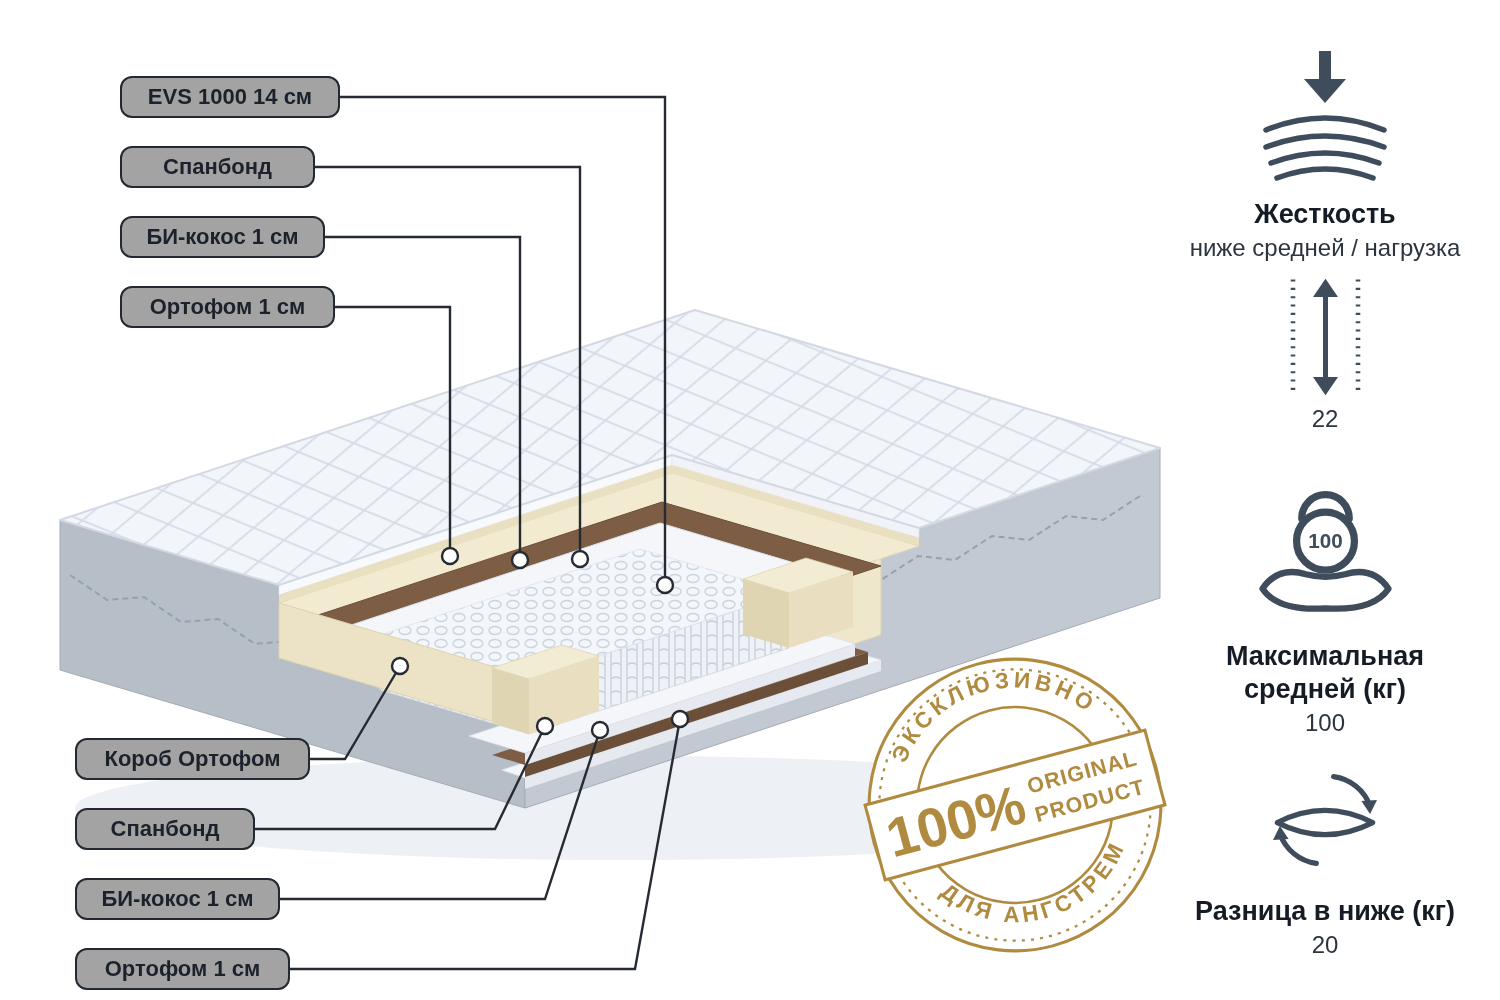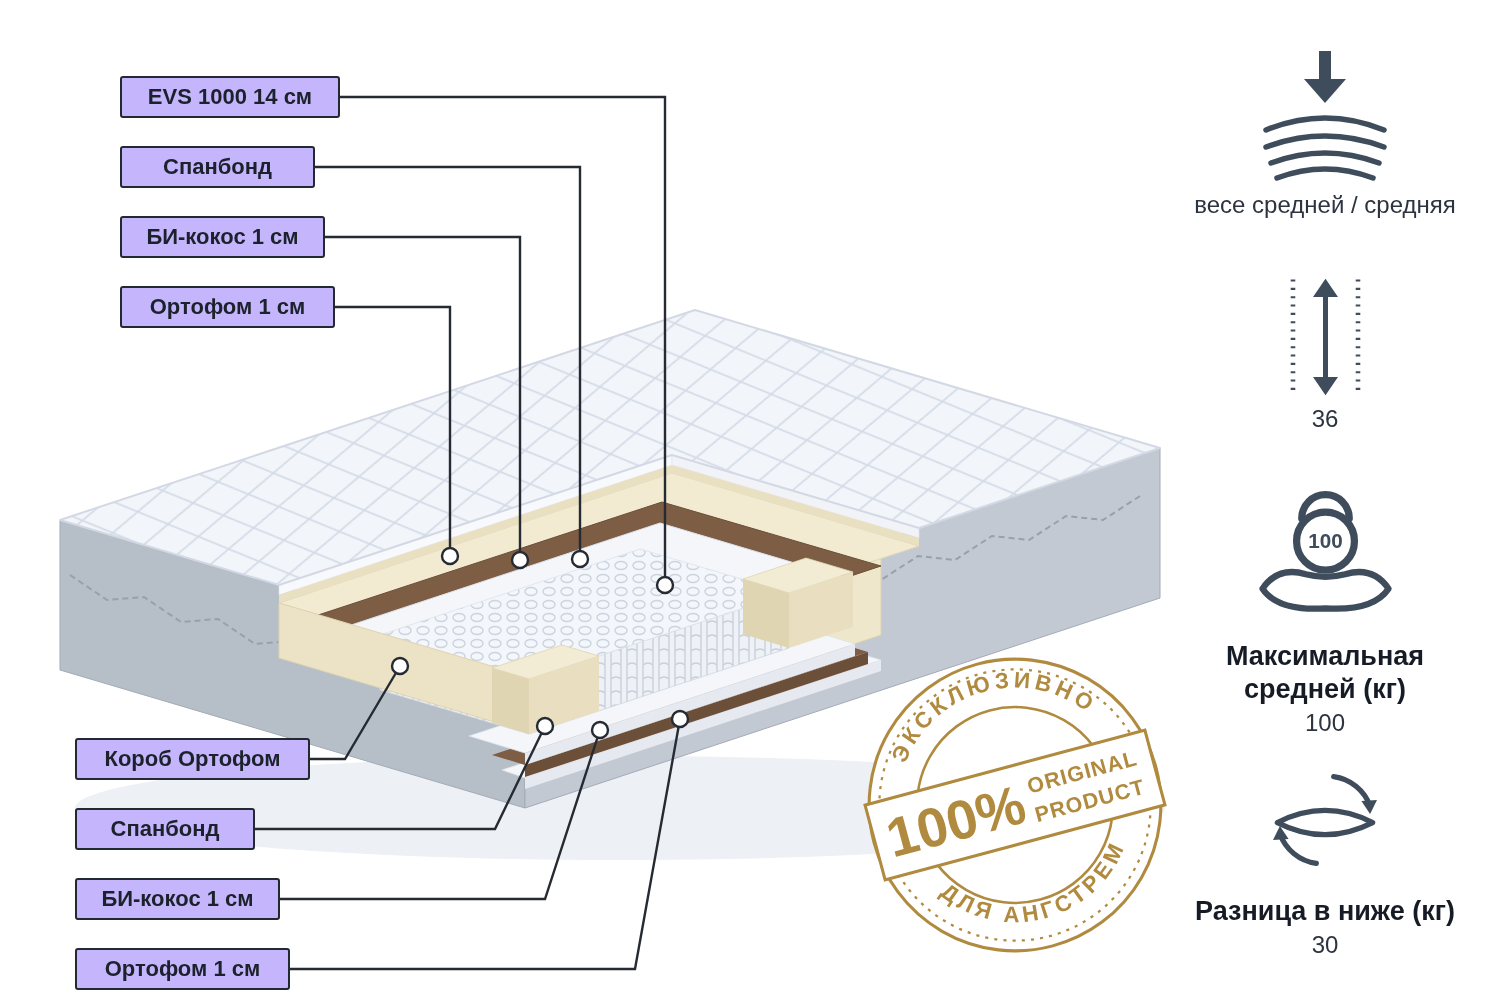--- a/index.html
+++ b/index.html
@@ -1,20 +1,20 @@
 <!DOCTYPE html>
 <html><head>
 <meta charset="utf-8">
 <style>
   html,body{margin:0;padding:0;background:#fff;}
   .canvas{position:relative;width:1500px;height:1000px;background:#ffffff;overflow:hidden;
           font-family:"Liberation Sans",sans-serif;color:#1c222b;}
   .scene{position:absolute;left:0;top:0;width:1500px;height:1000px;}
-  .callout{position:absolute;height:42px;line-height:37px;background:#c4b5fd;
-           border:2.5px solid #232931;border-radius:3px;text-align:center;
+  .callout{position:absolute;height:42px;line-height:37px;background:#a3a3a3;
+           border:2.5px solid #232931;border-radius:12px;text-align:center;
            font-weight:bold;font-size:22px;color:#1c222b;box-sizing:border-box;}
   .features{position:absolute;left:1175px;top:40px;width:300px;height:920px;}
   .feature{position:absolute;left:0;width:300px;text-align:center;}
   .f-icon{display:block;margin:0 auto;}
   .f-title{font-size:27px;font-weight:bold;color:#161c26;line-height:1.22;margin-top:10px;}
   .f-value{font-size:24px;color:#2c3440;margin-top:3px;line-height:1.2;}
   .stamp{position:absolute;left:862px;top:652px;width:306px;height:306px;}
 </style>
 </head>
 <body>
@@ -119,34 +119,35 @@
     <div class="feature" style="top:8px;">
       <svg class="f-icon" width="150" height="140" viewBox="0 0 150 140">
         <path d="M69 3 h12 v28 h15 l-21 24 -21 -24 h15 z" fill="#3e4c5b"></path>
         <g stroke="#3e4c5b" stroke-width="5.5" fill="none" stroke-linecap="round">
           <path d="M16 82 Q75 58 134 82"></path>
           <path d="M16 99 Q75 77 134 99"></path>
           <path d="M21 115 Q75 95 129 115"></path>
           <path d="M27 130 Q75 112 123 130"></path>
         </g>
       </svg>
-      <div class="f-value">весе средней / средняя</div>
+      <div class="f-title">Жесткость</div>
+      <div class="f-value">ниже средней / нагрузка</div>
     </div>
 
     <div class="feature" style="top:232px;">
       <svg class="f-icon" width="125" height="130" viewBox="0 0 150 150">
         <g stroke="#3e4c5b" stroke-width="5.5">
           <line x1="36" y1="6" x2="36" y2="144" stroke-dasharray="2.5 7.5"></line>
           <line x1="114" y1="6" x2="114" y2="144" stroke-dasharray="2.5 7.5"></line>
           <line x1="75" y1="24" x2="75" y2="126" stroke-width="6"></line>
         </g>
         <path d="M75 5 L60 27 H90 Z" fill="#3e4c5b"></path>
         <path d="M75 145 L60 123 H90 Z" fill="#3e4c5b"></path>
       </svg>
-      <div class="f-value">36</div>
+      <div class="f-value">22</div>
     </div>
 
     <div class="feature" style="top:435px;">
       <svg class="f-icon" width="155" height="155" viewBox="0 0 150 150">
         <path d="M52 42 a23 23 0 0 1 46 0" stroke="#3e4c5b" stroke-width="7" fill="none" stroke-linecap="round"></path>
         <circle cx="75" cy="64" r="28" fill="#ffffff" stroke="#3e4c5b" stroke-width="7"></circle>
         <text x="75" y="71" font-size="20" font-weight="bold" fill="#3e4c5b" text-anchor="middle" font-family="Liberation Sans, sans-serif">100</text>
         <path d="M14 110 q15 -22 42 -14 q19 5 38 0 q27 -8 42 14 q-15 22 -61 19 q-46 3 -61 -19 z" stroke="#3e4c5b" stroke-width="6" fill="#ffffff" stroke-linejoin="round"></path>
       </svg>
       <div class="f-title">Максимальная средней (кг)</div>
@@ -155,21 +156,21 @@
 
     <div class="feature" style="top:715px;">
       <svg class="f-icon" width="130" height="130" viewBox="0 0 150 150">
         <path d="M20 78 q55 -28 110 0 q-55 28 -110 0 z" stroke="#3e4c5b" stroke-width="6" fill="#ffffff" stroke-linejoin="round"></path>
         <path d="M85 25 a52 52 0 0 1 42 34" stroke="#3e4c5b" stroke-width="6" fill="none" stroke-linecap="round"></path>
         <polygon points="127,68 117,53 135,52" fill="#3e4c5b"></polygon>
         <path d="M65 125 a52 52 0 0 1 -42 -34" stroke="#3e4c5b" stroke-width="6" fill="none" stroke-linecap="round"></path>
         <polygon points="23,82 33,97 15,98" fill="#3e4c5b"></polygon>
       </svg>
       <div class="f-title">Разница в ниже (кг)</div>
-      <div class="f-value">30</div>
+      <div class="f-value">20</div>
     </div>
 
   </div>
 
   <svg class="stamp" viewBox="0 0 300 300">
     <defs>
       <path id="arcTop" d="M46 101 A115 115 0 0 1 254 101"></path>
       <path id="arcBot" d="M46 199 A115 115 0 0 0 254 199"></path>
     </defs>
     <g transform="rotate(-15 150 150)">

